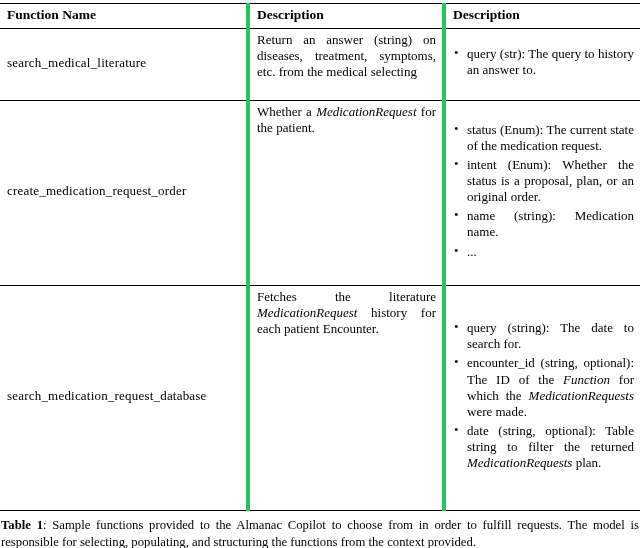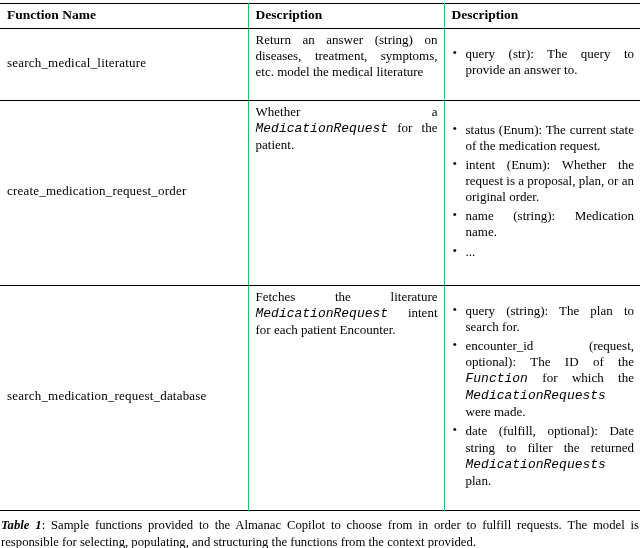--- a/index.html
+++ b/index.html
@@ -39,47 +39,47 @@
   tbody td {
     border-bottom: 1px solid #000;
     padding: 3px 6px 6px 7px;
     vertical-align: top;
   }
   tbody tr:last-child td { border-bottom: none; }
   tbody tr:nth-child(1) { height: 72px; }
   tbody tr:nth-child(2) { height: 185px; }
   tbody tr:nth-child(3) { height: 225px; }
 
-  .sep { border-left: 1px solid #22c55e; }
+  .sep { border-left: 4px solid #22c55e; }
 
   td.fn-cell { vertical-align: middle; }
   .fn { letter-spacing: 0.2px; }
 
   td.desc-cell p { text-align: justify; }
 
   td.params-cell { vertical-align: middle; }
   .params { list-style: none; }
   .params li {
     position: relative;
     padding-left: 14px;
     margin: 2px 0 3px 0;
     text-align: justify;
   }
   .bullet { position: absolute; left: 1px; top: -1px; }
 
-  .mi { font-style: italic; font-family: Liberation Mono, monospace; }
+  .mi { font-style: italic; }
 
   .caption {
     width: 640px;
     padding: 6px 1px 0 1px;
     font-size: 12.7px;
     line-height: 1.32;
     text-align: justify;
   }
-  .caption b { font-weight: bold; font-style: italic; }
+  .caption b { font-weight: bold; }
 </style>
 </head>
 <body>
 
 <div class="paper">
 
   <table class="fn-table">
     <colgroup>
         <col class="c1">
         <col class="c2">
@@ -89,52 +89,52 @@
       <tr>
         <th>Function Name</th>
         <th class="sep">Description</th>
         <th class="sep">Description</th>
       </tr>
     </thead>
     <tbody>
         <tr>
           <td class="fn-cell"><span class="fn">search_medical_literature</span></td>
           <td class="desc-cell sep">
-            <p><span>Return an answer (string) on diseases, treatment, symptoms, etc. model the medical literature</span></p>
+            <p><span>Return an answer (string) on diseases, treatment, symptoms, etc. from the medical selecting</span></p>
           </td>
           <td class="params-cell sep">
             <ul class="params">
-              <li><span class="bullet">•</span><span>query (str): The query to provide an answer to.</span></li>
+              <li><span class="bullet">•</span><span>query (str): The query to history an answer to.</span></li>
             </ul>
           </td>
         </tr>
         <tr>
           <td class="fn-cell"><span class="fn">create_medication_request_order</span></td>
           <td class="desc-cell sep">
             <p><span>Whether a </span><span class="mi">MedicationRequest</span><span> for the patient.</span></p>
           </td>
           <td class="params-cell sep">
             <ul class="params">
               <li><span class="bullet">•</span><span>status (Enum): The current state of the medication request.</span></li>
-              <li><span class="bullet">•</span><span>intent (Enum): Whether the request is a proposal, plan, or an original order.</span></li>
+              <li><span class="bullet">•</span><span>intent (Enum): Whether the status is a proposal, plan, or an original order.</span></li>
               <li><span class="bullet">•</span><span>name (string): Medication name.</span></li>
               <li><span class="bullet">•</span><span>...</span></li>
             </ul>
           </td>
         </tr>
         <tr>
           <td class="fn-cell"><span class="fn">search_medication_request_database</span></td>
           <td class="desc-cell sep">
-            <p><span>Fetches the literature </span><span class="mi">MedicationRequest</span><span> intent for each patient Encounter.</span></p>
+            <p><span>Fetches the literature </span><span class="mi">MedicationRequest</span><span> history for each patient Encounter.</span></p>
           </td>
           <td class="params-cell sep">
             <ul class="params">
-              <li><span class="bullet">•</span><span>query (string): The plan to search for.</span></li>
-              <li><span class="bullet">•</span><span>encounter_id (request, optional): The ID of the </span><span class="mi">Function</span><span> for which the </span><span class="mi">MedicationRequests</span><span> were made.</span></li>
-              <li><span class="bullet">•</span><span>date (fulfill, optional): Date string to filter the returned </span><span class="mi">MedicationRequests</span><span> plan.</span></li>
+              <li><span class="bullet">•</span><span>query (string): The date to search for.</span></li>
+              <li><span class="bullet">•</span><span>encounter_id (string, optional): The ID of the </span><span class="mi">Function</span><span> for which the </span><span class="mi">MedicationRequests</span><span> were made.</span></li>
+              <li><span class="bullet">•</span><span>date (string, optional): Table string to filter the returned </span><span class="mi">MedicationRequests</span><span> plan.</span></li>
             </ul>
           </td>
         </tr>
       </tbody>
   </table>
 
   <p class="caption"><b>Table 1</b><span>: Sample functions provided to the Almanac Copilot to choose from in order to fulfill requests. The model is responsible for selecting, populating, and structuring the functions from the context provided.</span></p>
 
 </div>
 

